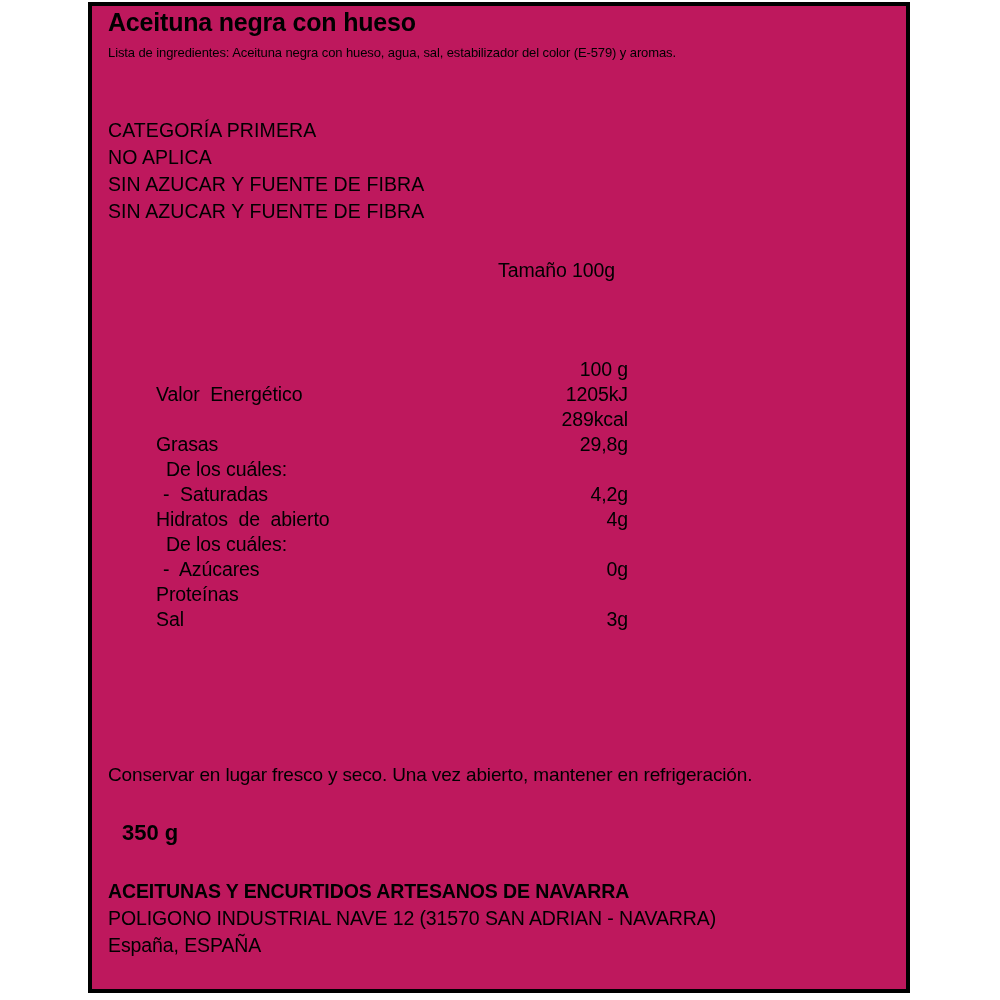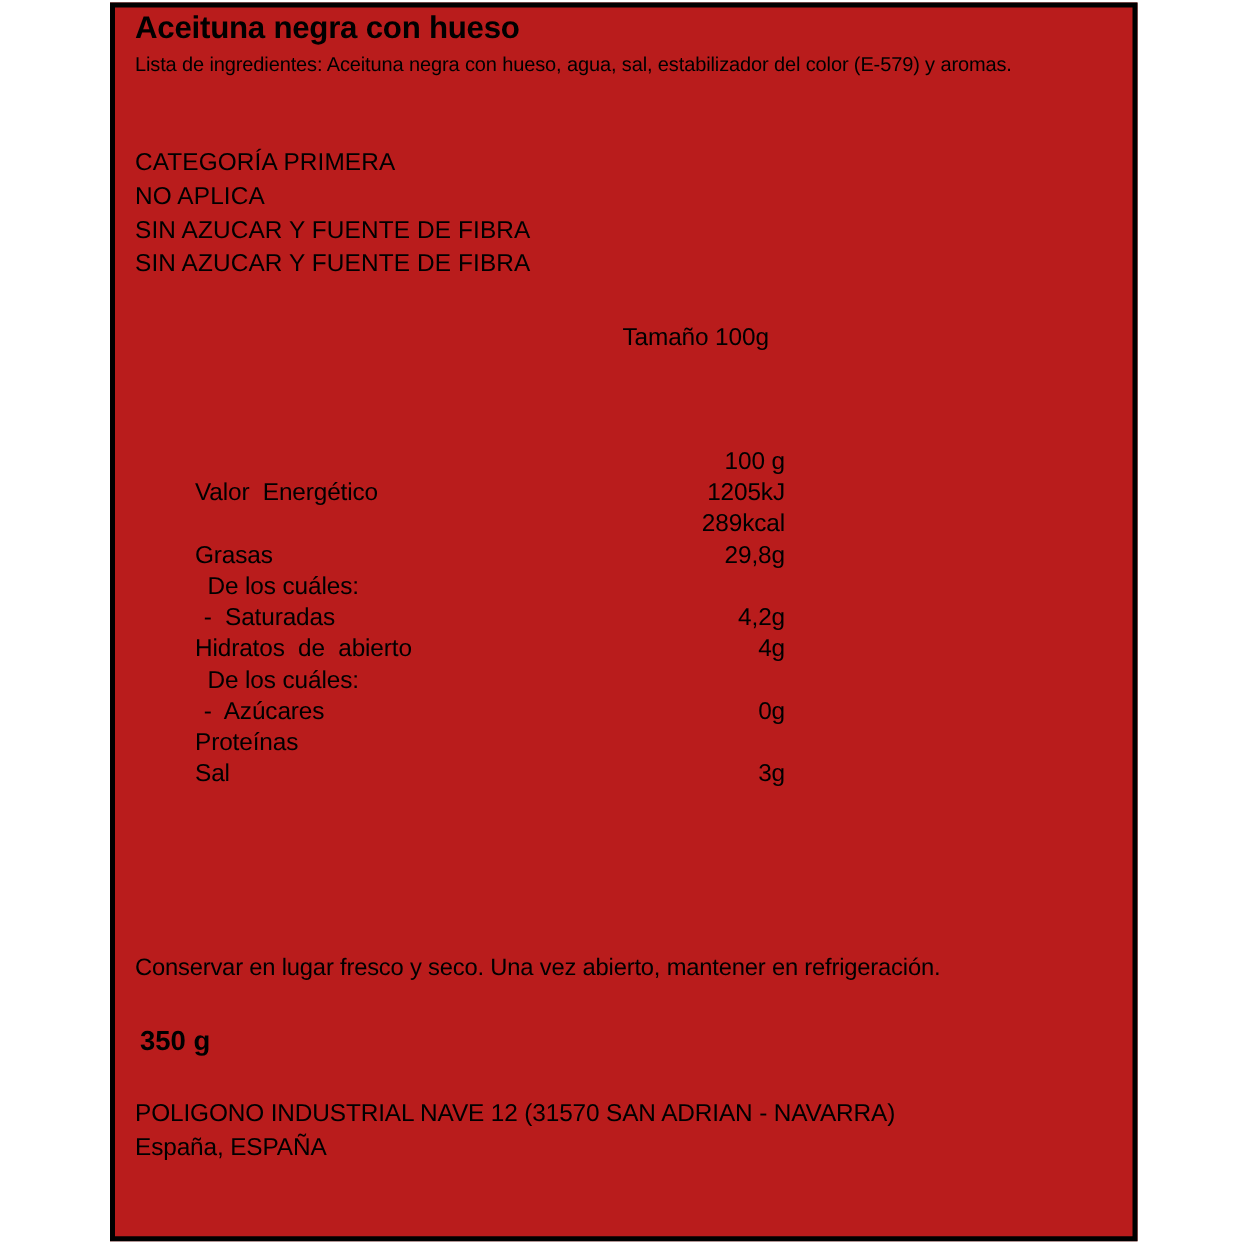--- a/index.html
+++ b/index.html
@@ -16,21 +16,21 @@
   }
 
   #label-frame {
     position: absolute;
     left: 88px;
     top: 2px;
     width: 822px;
     height: 991px;
     border: 4px solid #000000;
     box-sizing: border-box;
-    background: #b91c1c;
+    background: #be185d;
   }
 
   .inner {
     position: absolute;
     left: 16px;
     top: 0px;
     width: 790px;
     height: 100%;
   }
 
@@ -42,21 +42,21 @@
     font-size: 25px;
     font-weight: bold;
     letter-spacing: -0.2px;
     white-space: nowrap;
   }
   .ingredients {
     position: absolute;
     left: 0px;
     top: 34px;
     width: 780px;
-    font-size: 16px;
+    font-size: 13px;
     line-height: 26px;
     letter-spacing: -0.1px;
   }
 
   
   .claims {
     position: absolute;
     left: 0px;
     top: 111px;
     font-size: 19.5px;
@@ -110,21 +110,21 @@
   .storage {
     position: absolute;
     left: 0px;
     top: 758px;
     font-size: 19px;
     white-space: nowrap;
     letter-spacing: -0.15px;
   }
   .net-weight {
     position: absolute;
-    left: 4px;
+    left: 14px;
     top: 814px;
     font-size: 22px;
     font-weight: bold;
     white-space: nowrap;
   }
   .manufacturer {
     position: absolute;
     left: 0px;
     top: 872px;
     font-size: 19.5px;
@@ -209,18 +209,19 @@
         <span class="val">3g</span>
       </div>
 
     </div>
 
     <div class="storage">Conservar en lugar fresco y seco. Una vez abierto, mantener en refrigeración.</div>
 
     <div class="net-weight">350 g</div>
 
     <div class="manufacturer">
+      <div class="company">ACEITUNAS Y ENCURTIDOS ARTESANOS DE NAVARRA</div>
       <div>POLIGONO INDUSTRIAL NAVE 12 (31570 SAN ADRIAN - NAVARRA)</div>
       <div>España,  ESPAÑA</div>
     </div>
 
   </div>
 </div>
 
 </body></html>

